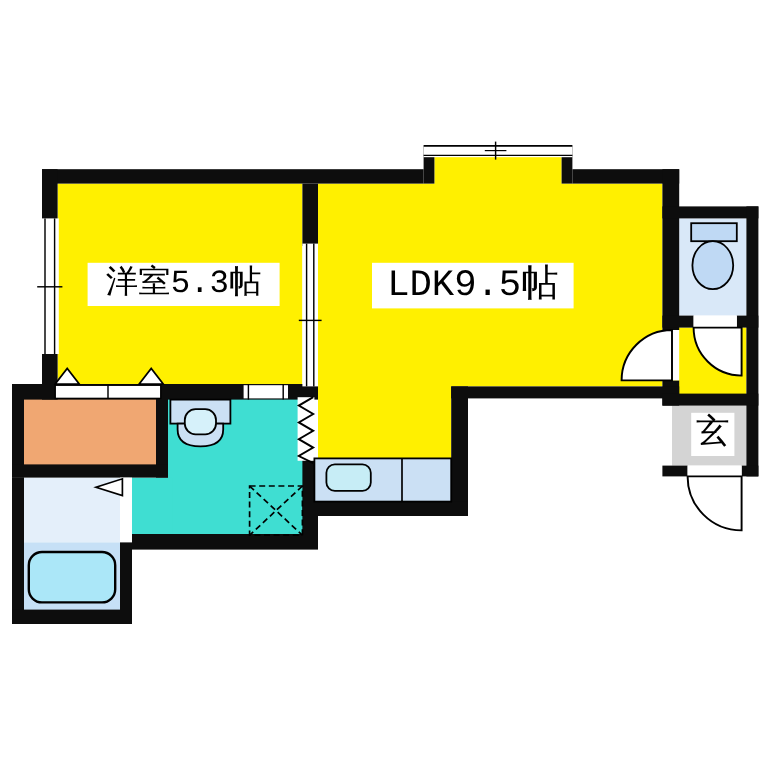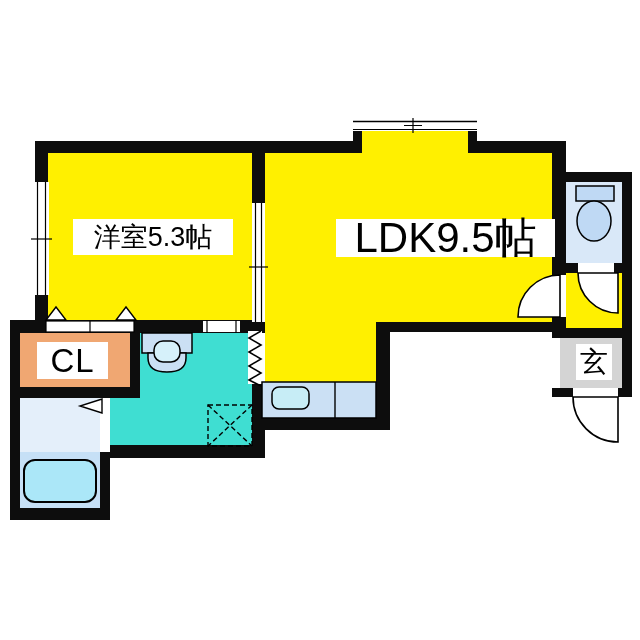--- a/index.html
+++ b/index.html
@@ -1,22 +1,22 @@
 <!DOCTYPE html>
 <html><head>
 <meta charset="utf-8">
 <style>
   html,body{margin:0;padding:0;background:#fff;}
   .canvas{position:relative;width:640px;height:640px;background:#ffffff;overflow:hidden;
-          font-family:Liberation Sans, sans-serif;}
+          font-family:Liberation Mono, monospace;}
   .canvas svg{position:absolute;left:0;top:0;}
   .room-label{position:absolute;display:flex;align-items:center;justify-content:center;
               background:#ffffff;color:#000;line-height:1;white-space:nowrap;}
   .lbl-western{left:73px;top:219px;width:160px;height:36px;font-size:27px;}
-  .lbl-ldk{left:336px;top:219px;width:219px;height:38px;font-size:42px;}
+  .lbl-ldk{left:310px;top:219px;width:168px;height:38px;font-size:31px;}
   .lbl-cl{left:37px;top:342px;width:71px;height:37px;font-size:33px;letter-spacing:1px;}
   .lbl-gen{left:576px;top:344px;width:36px;height:36px;font-size:28px;}
   .watermark{position:absolute;left:183px;top:285px;width:272px;height:52px;
              display:flex;align-items:center;justify-content:center;
              color:rgba(255,255,255,0.95);font-size:39px;letter-spacing:0px;
              pointer-events:none;white-space:nowrap;}
 </style>
 </head>
 <body>
 
@@ -150,15 +150,14 @@
   </g>
   <g stroke="#000" stroke-width="1.4" stroke-dasharray="5 3" fill="none">
     <rect x="208" y="405" width="44" height="41"></rect>
     <line x1="208" y1="405" x2="252" y2="446"></line>
     <line x1="252" y1="405" x2="208" y2="446"></line>
   </g>
 </svg>
 
 <div class="room-label lbl-western">洋室5.3帖</div>
 <div class="room-label lbl-ldk">LDK9.5帖</div>
-<div class="room-label lbl-cl">CL</div>
 <div class="room-label lbl-gen">玄</div>
 </div>
 
 </body></html>

